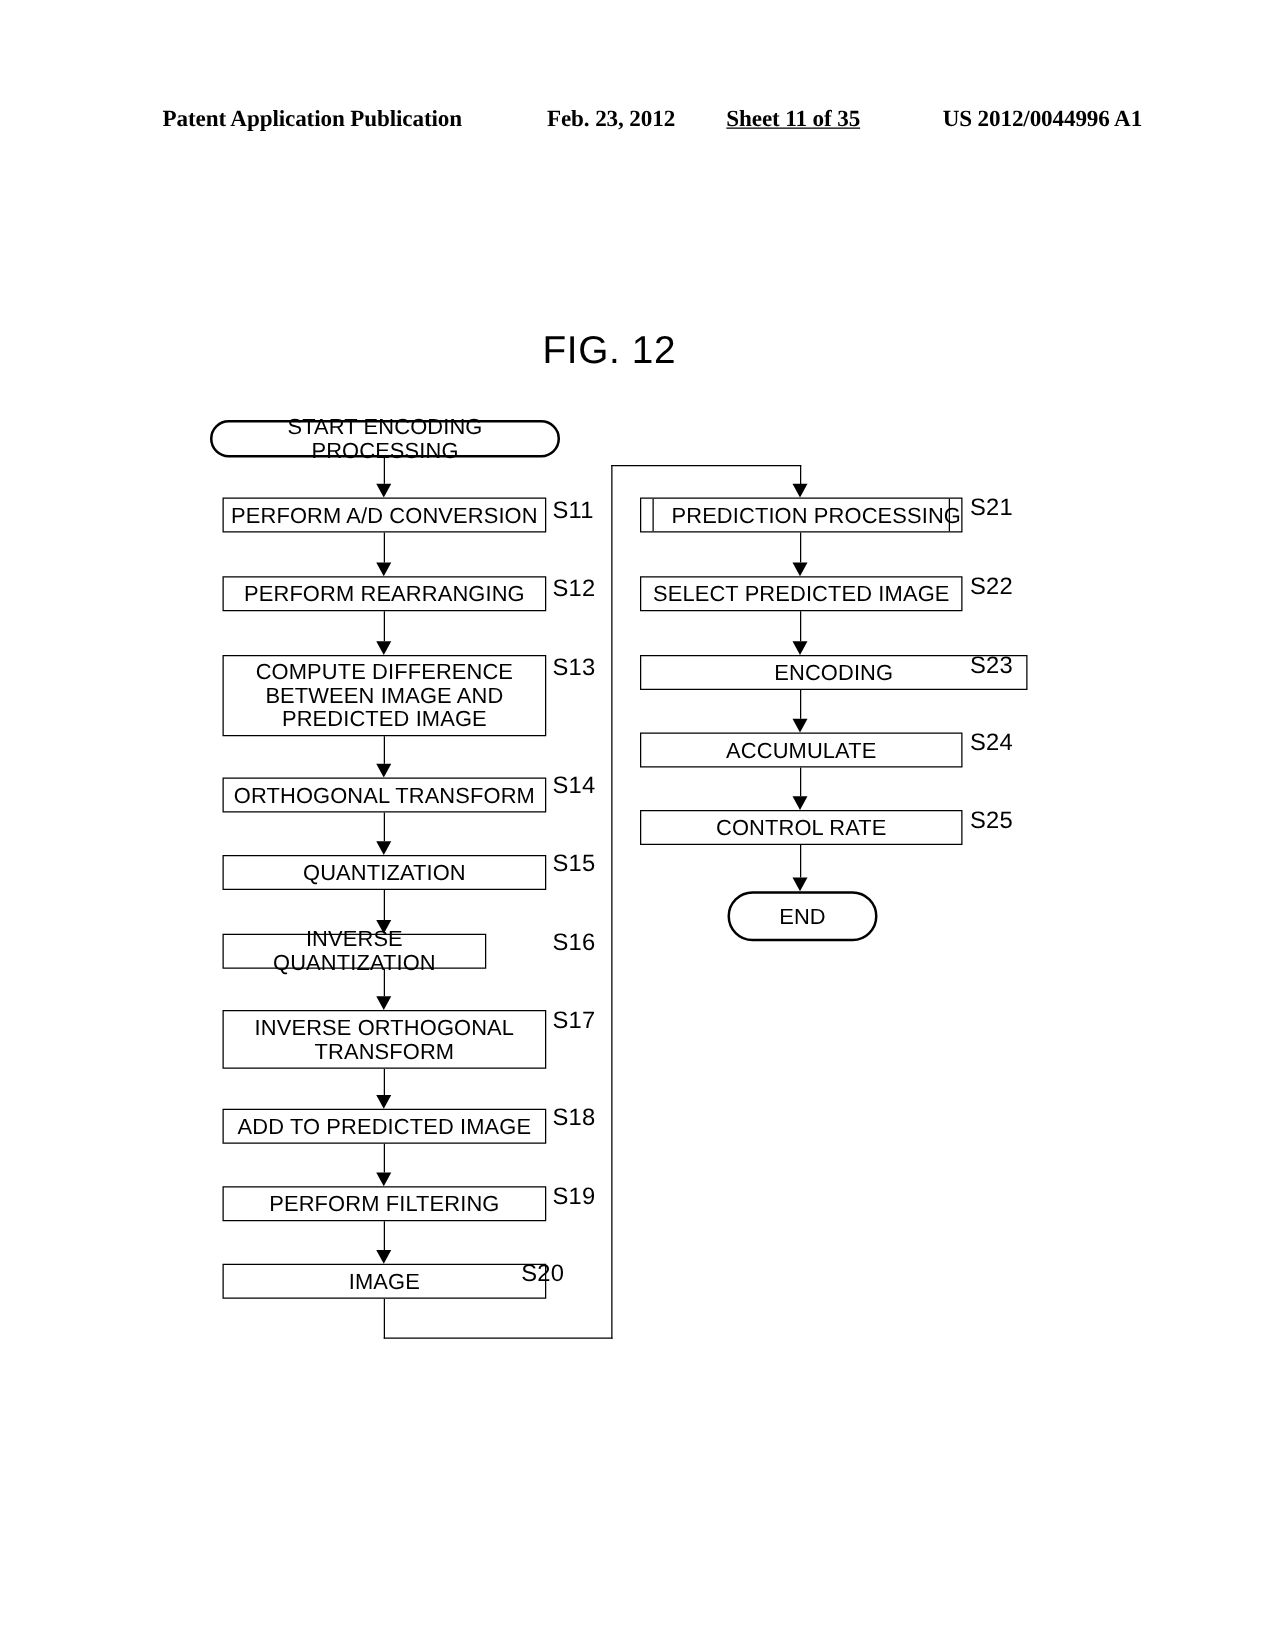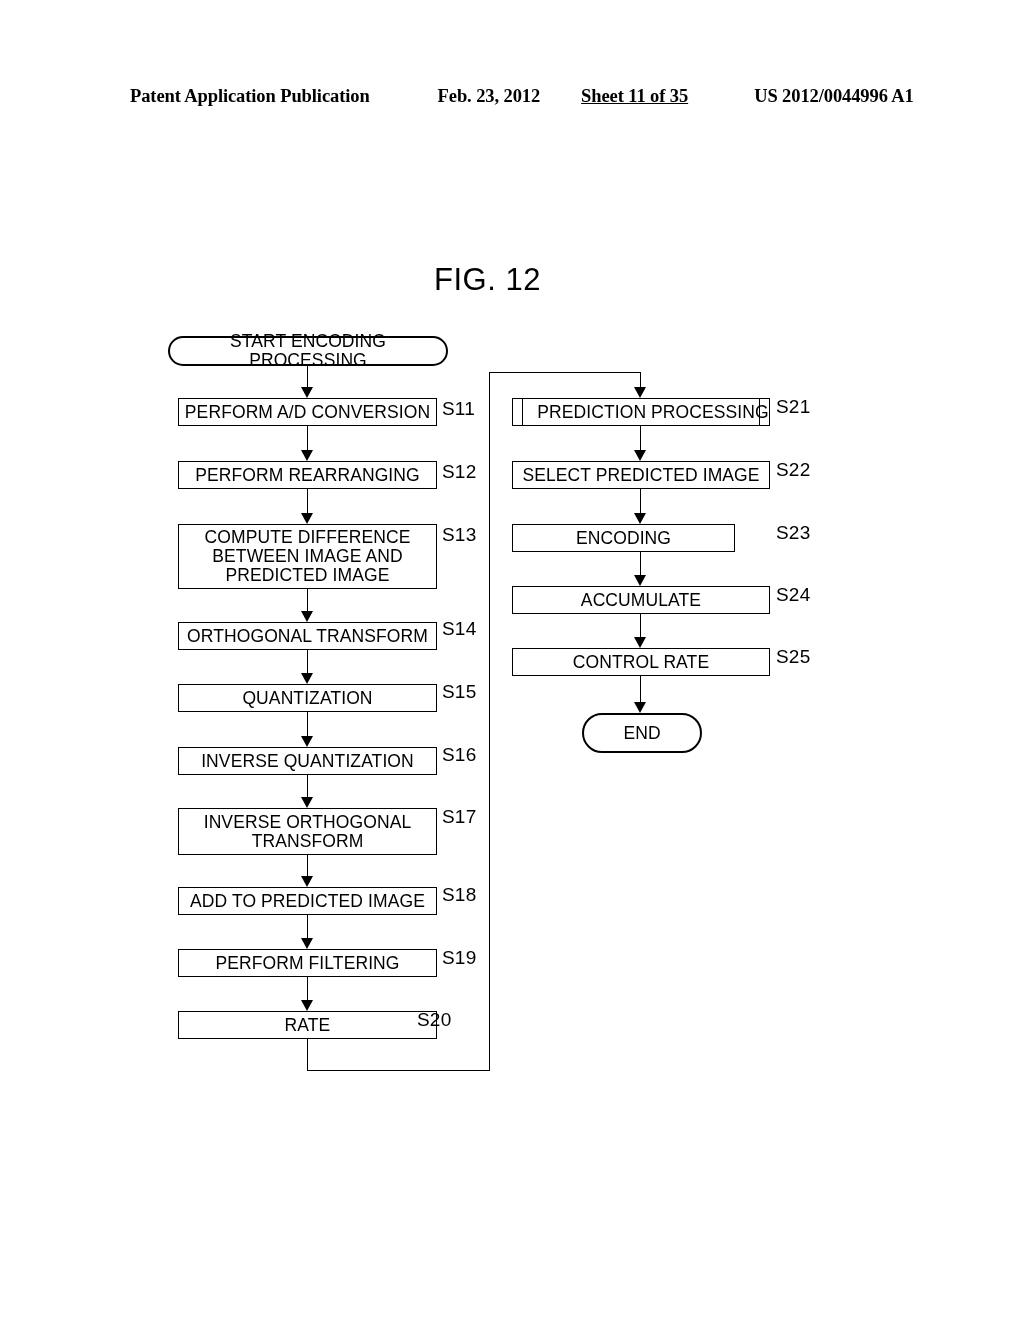--- a/index.html
+++ b/index.html
@@ -155,21 +155,21 @@
   <div class="node" style="left:178px; top:622px; width:259px; height:28px;">
     <span>ORTHOGONAL TRANSFORM</span>
   </div>
   <div class="step-label" style="left:442px; top:618px;">S14</div>
 
   <div class="node" style="left:178px; top:684px; width:259px; height:28px;">
     <span>QUANTIZATION</span>
   </div>
   <div class="step-label" style="left:442px; top:681px;">S15</div>
 
-  <div class="node" style="left:178px; top:747px; width:259px; height:28px;">
+  <div class="node" style="left:178px; top:747px; width:211px; height:28px;">
     <span>INVERSE QUANTIZATION</span>
   </div>
   <div class="step-label" style="left:442px; top:744px;">S16</div>
 
   <div class="node" style="left:178px; top:808px; width:259px; height:47px;">
     <span>INVERSE ORTHOGONAL
 TRANSFORM</span>
   </div>
   <div class="step-label" style="left:442px; top:806px;">S17</div>
 
@@ -177,35 +177,35 @@
     <span>ADD TO PREDICTED IMAGE</span>
   </div>
   <div class="step-label" style="left:442px; top:884px;">S18</div>
 
   <div class="node" style="left:178px; top:949px; width:259px; height:28px;">
     <span>PERFORM FILTERING</span>
   </div>
   <div class="step-label" style="left:442px; top:947px;">S19</div>
 
   <div class="node" style="left:178px; top:1011px; width:259px; height:28px;">
-    <span>RATE</span>
+    <span>IMAGE</span>
   </div>
   <div class="step-label" style="left:417px; top:1009px;">S20</div>
 
   <div class="node predef" style="left:512px; top:398px; width:258px; height:28px;padding-left:24px;">
     <span>PREDICTION PROCESSING</span>
   </div>
   <div class="step-label" style="left:776px; top:396px;">S21</div>
 
   <div class="node" style="left:512px; top:461px; width:258px; height:28px;">
     <span>SELECT PREDICTED IMAGE</span>
   </div>
   <div class="step-label" style="left:776px; top:459px;">S22</div>
 
-  <div class="node" style="left:512px; top:524px; width:223px; height:28px;">
+  <div class="node" style="left:512px; top:524px; width:310px; height:28px;">
     <span>ENCODING</span>
   </div>
   <div class="step-label" style="left:776px; top:522px;">S23</div>
 
   <div class="node" style="left:512px; top:586px; width:258px; height:28px;">
     <span>ACCUMULATE</span>
   </div>
   <div class="step-label" style="left:776px; top:584px;">S24</div>
 
   <div class="node" style="left:512px; top:648px; width:258px; height:28px;">

